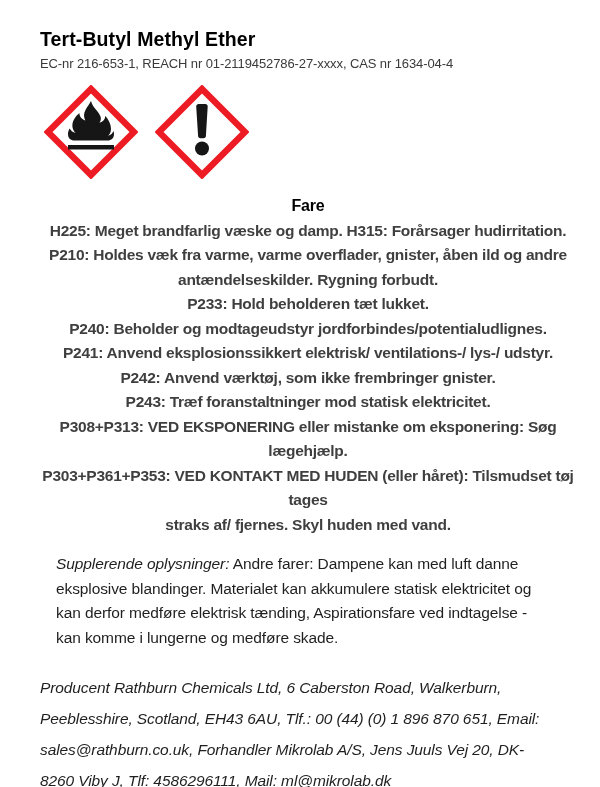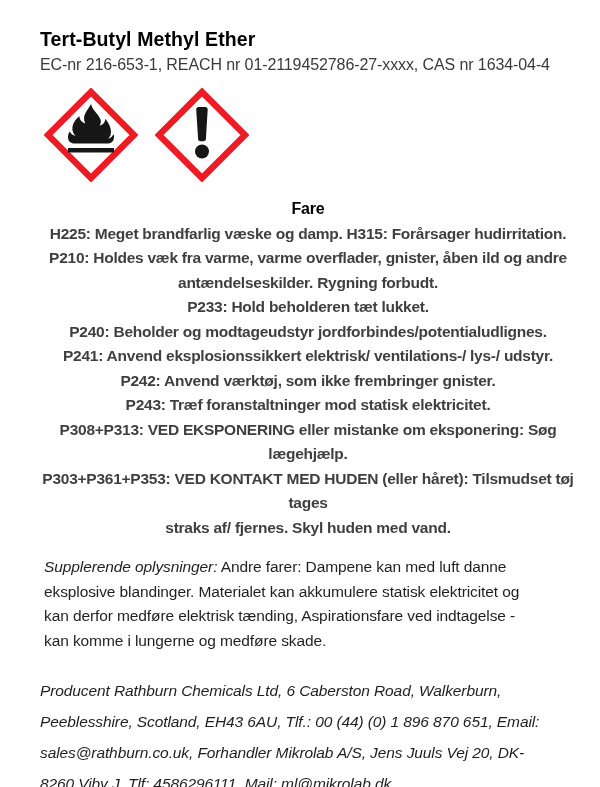--- a/index.html
+++ b/index.html
@@ -16,38 +16,38 @@
     -webkit-font-smoothing:antialiased;
   }
   .page{padding:28px 24px 0 40px;}
   .title{
     margin:0;
     font-size:19.5px;font-weight:bold;color:var(--title);
     letter-spacing:0.1px;line-height:23px;
   }
   .ids{
     margin-top:5px;
-    font-size:16px;color:#3a3a3a;letter-spacing:-0.1px;
+    font-size:13px;color:#3a3a3a;letter-spacing:-0.1px;
   }
   .picto-row{
     margin-top:14px;margin-left:4px;
     display:flex;gap:17px;height:94px;
   }
   .picto{width:94px;height:94px;display:block;}
   .hazard{margin-top:15px;text-align:center;}
   .signal{
     font-size:16px;font-weight:bold;color:#000;
     line-height:24.5px;letter-spacing:-0.2px;
   }
   .lines{
     font-size:15.5px;color:var(--body);
     line-height:24.5px;letter-spacing:-0.25px;font-weight:bold;
   }
   .supp{
-    margin:15px 0 0 4px;
+    margin:15px 0 0 16px;
     font-size:15.5px;color:var(--dark);
     line-height:24.5px;letter-spacing:-0.1px;
   }
   .producer{
     margin:22px 0 0 0;
     font-size:15.5px;color:var(--dark);
     line-height:31px;letter-spacing:-0.1px;
   }
   .it{font-style:italic;}
 </style>

